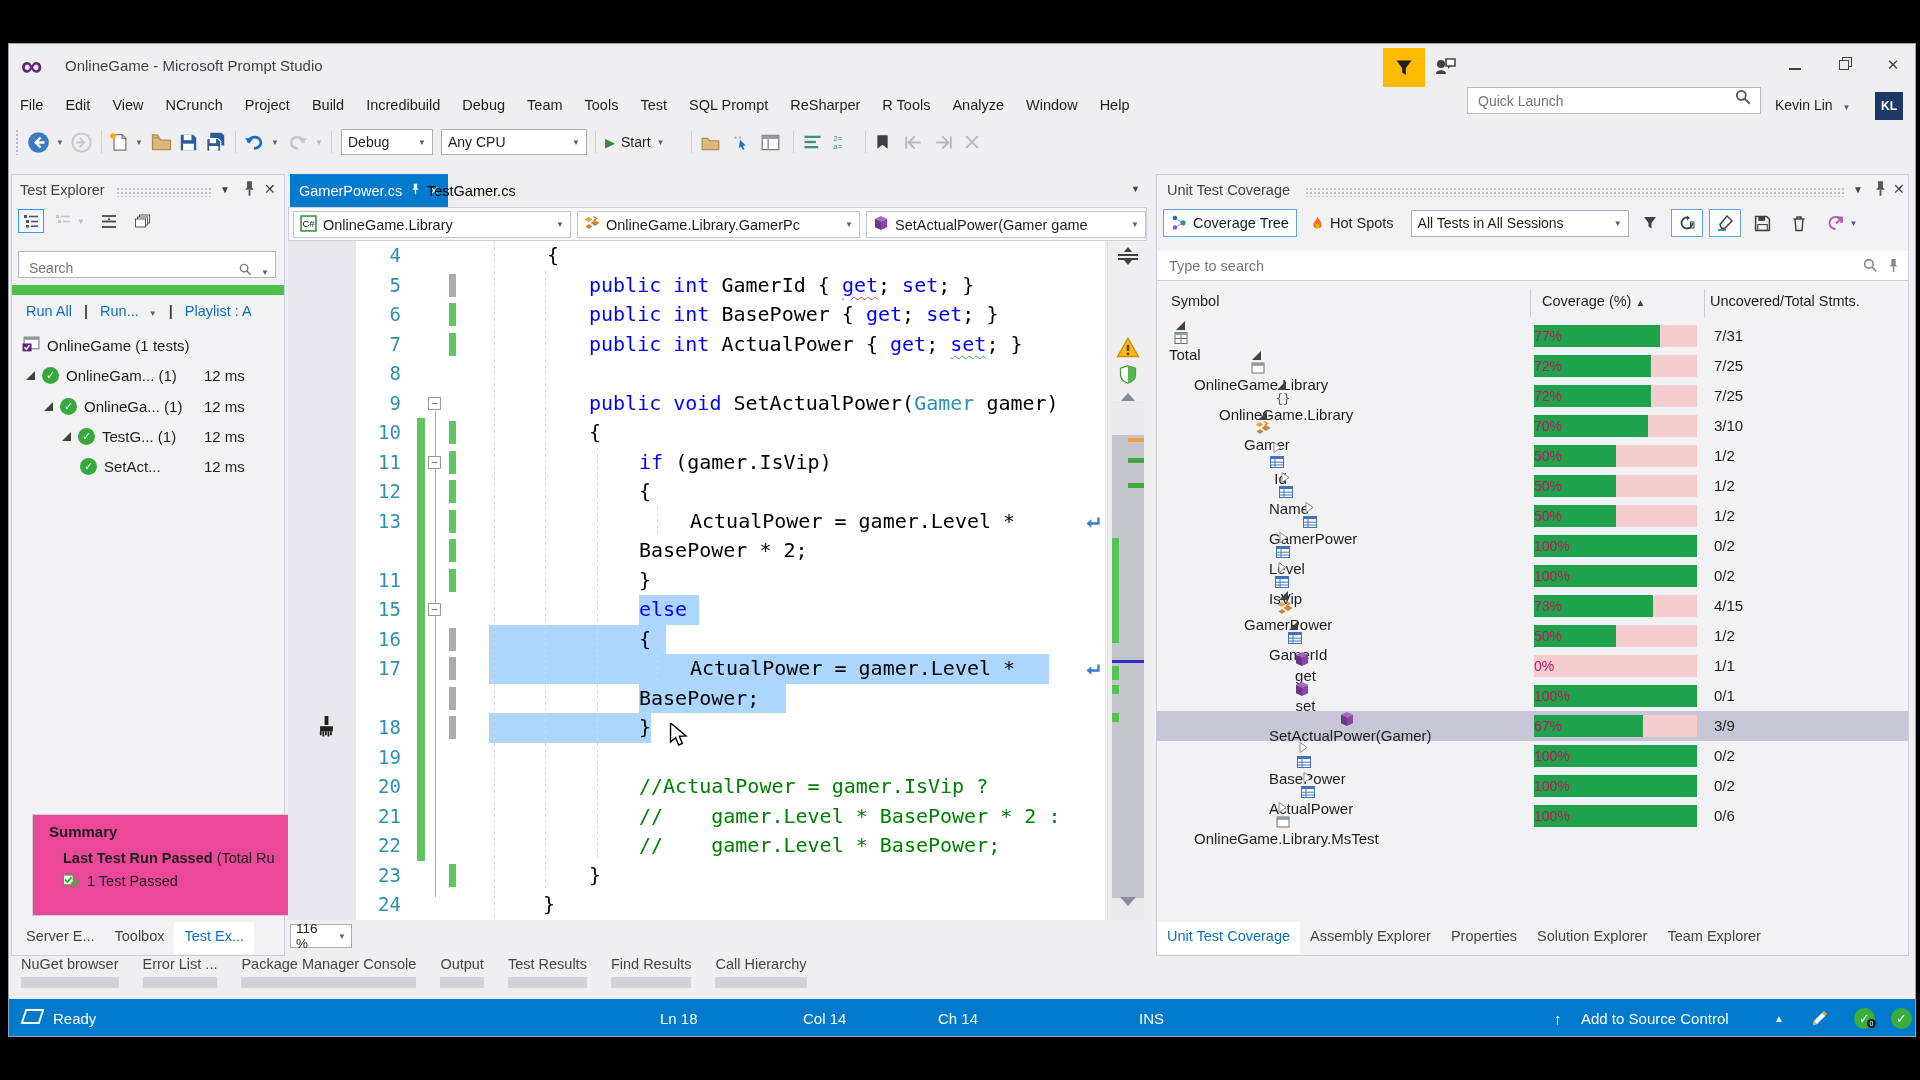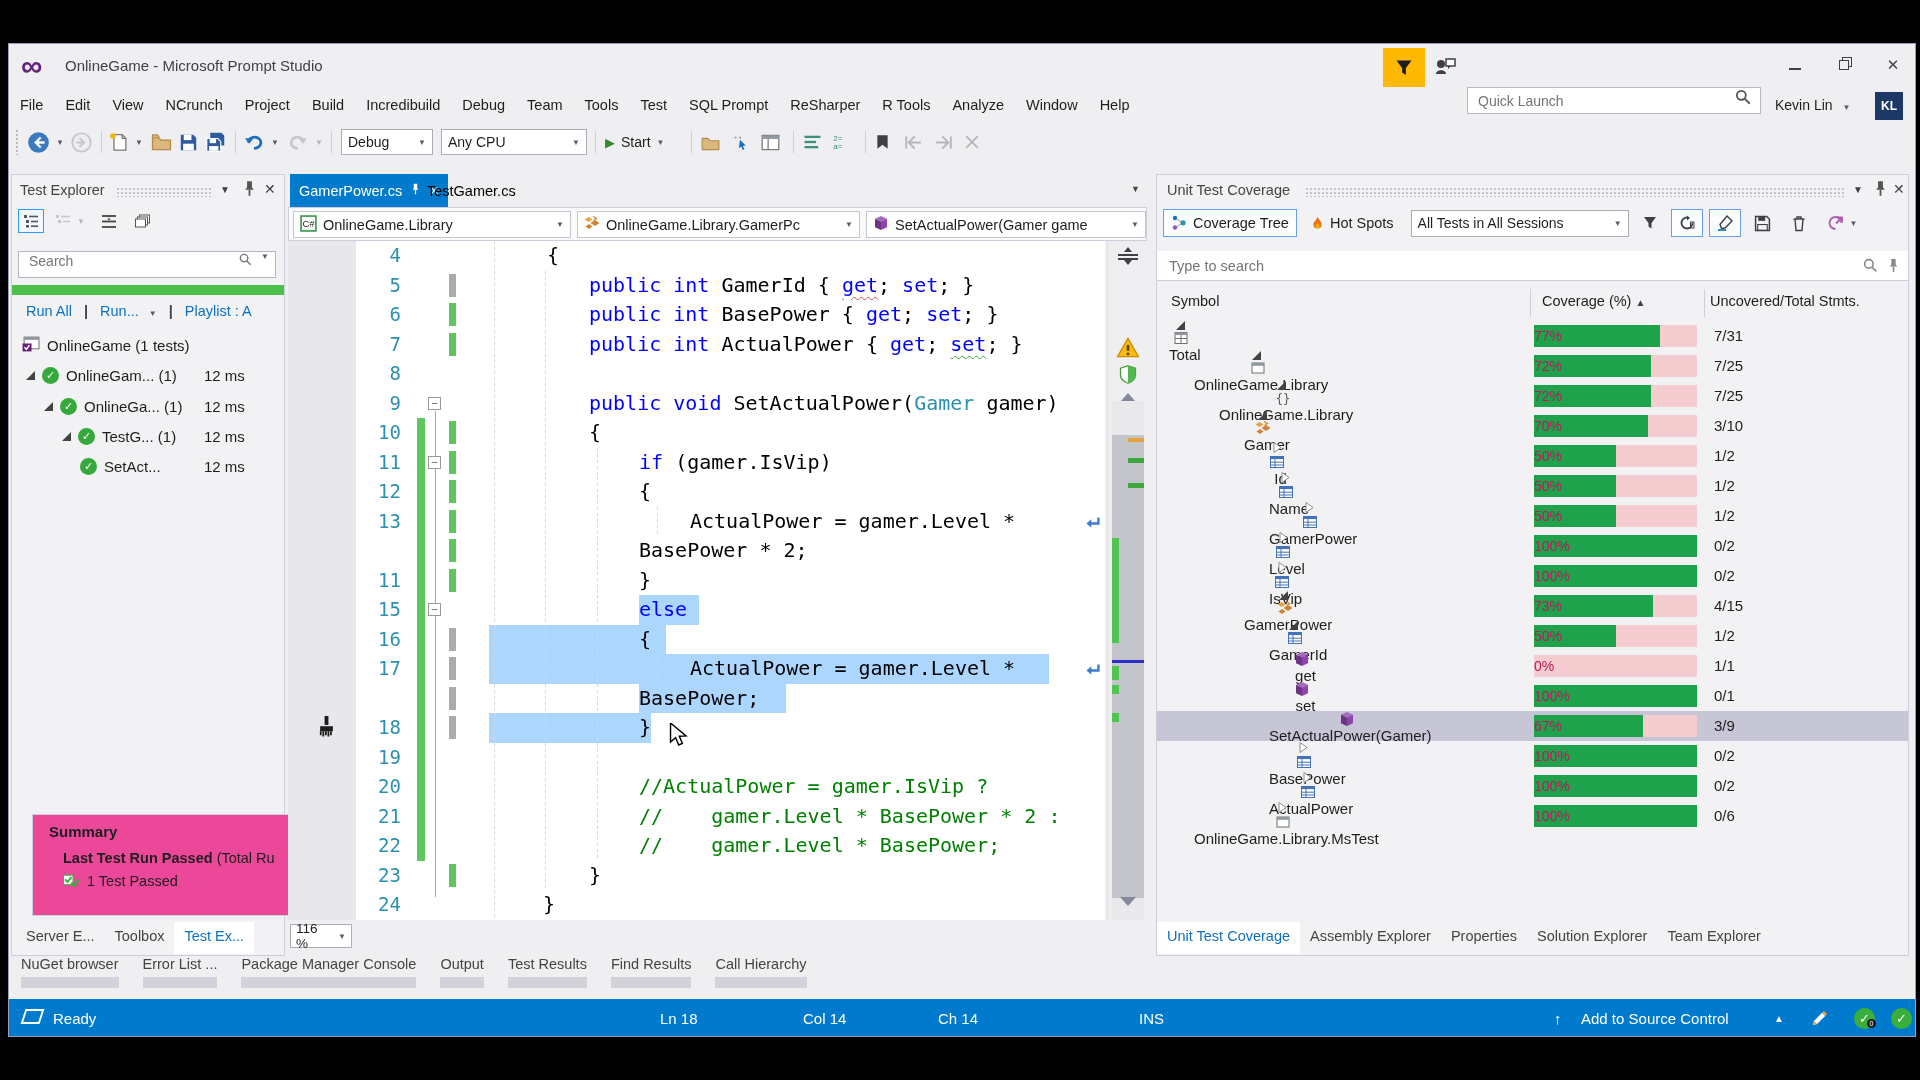--- a/index.html
+++ b/index.html
@@ -30,21 +30,21 @@
   .caret{font-size:8px;color:#5B5B66;margin-left:6px;}
   .dim{opacity:.4;}
   
   .panel-title{font-size:14.5px;color:#444;}
   .dots{background-image:radial-gradient(#C2C2CC 1px,transparent 1px);background-size:4px 4px;height:10px;}
   .ph-icon{color:#3F3F46;font-size:10px;}
   
   #test-explorer{position:absolute;left:2px;top:130px;width:274px;height:782px;background:#F2F2F5;border:1px solid #CCCEDB;box-sizing:border-box;}
   .icon-btn{width:26px;height:24px;display:flex;align-items:center;justify-content:center;box-sizing:border-box;}
   .icon-btn.on{border:1px solid #3399FF;background:#F2F8FF;}
-  #te-search{position:absolute;left:6px;top:76px;width:258px;height:27px;background:#fff;border:1px solid #B6B6C0;box-sizing:border-box;display:flex;align-items:flex-start;}
+  #te-search{position:absolute;left:6px;top:76px;width:258px;height:27px;background:#fff;border:1px solid #B6B6C0;box-sizing:border-box;display:flex;align-items:flex-end;}
   #te-search input{border:0;outline:0;flex:1;font-size:14px;color:#8A8A8A;margin-left:8px;background:transparent;font-family:"Liberation Sans",sans-serif;}
   #te-progress{position:absolute;left:0;top:110px;width:272px;height:10px;background:#4CBF4C;}
   #te-links{position:absolute;left:14px;top:128px;font-size:14.5px;color:#0E70C0;white-space:nowrap;width:252px;overflow:hidden;}
   #te-links .sep{color:#3F3F46;margin:0 8px;font-weight:bold;}
   .link{color:#0E70C0;}
   #te-tree{position:absolute;left:0;top:148px;width:272px;height:320px;}
   .te-row{position:absolute;height:28px;display:flex;align-items:center;font-size:15px;color:#1E1E1E;white-space:nowrap;}
   .te-time{position:absolute;left:178px;color:#1E1E1E;}
   .exp-open{width:0;height:0;border-bottom:9px solid #424242;border-left:9px solid transparent;margin-right:7px;}
   .chk{width:17px;height:17px;border-radius:50%;background:#36A93C;color:#fff;font-size:11px;line-height:17px;text-align:center;margin-right:7px;flex:none;}

